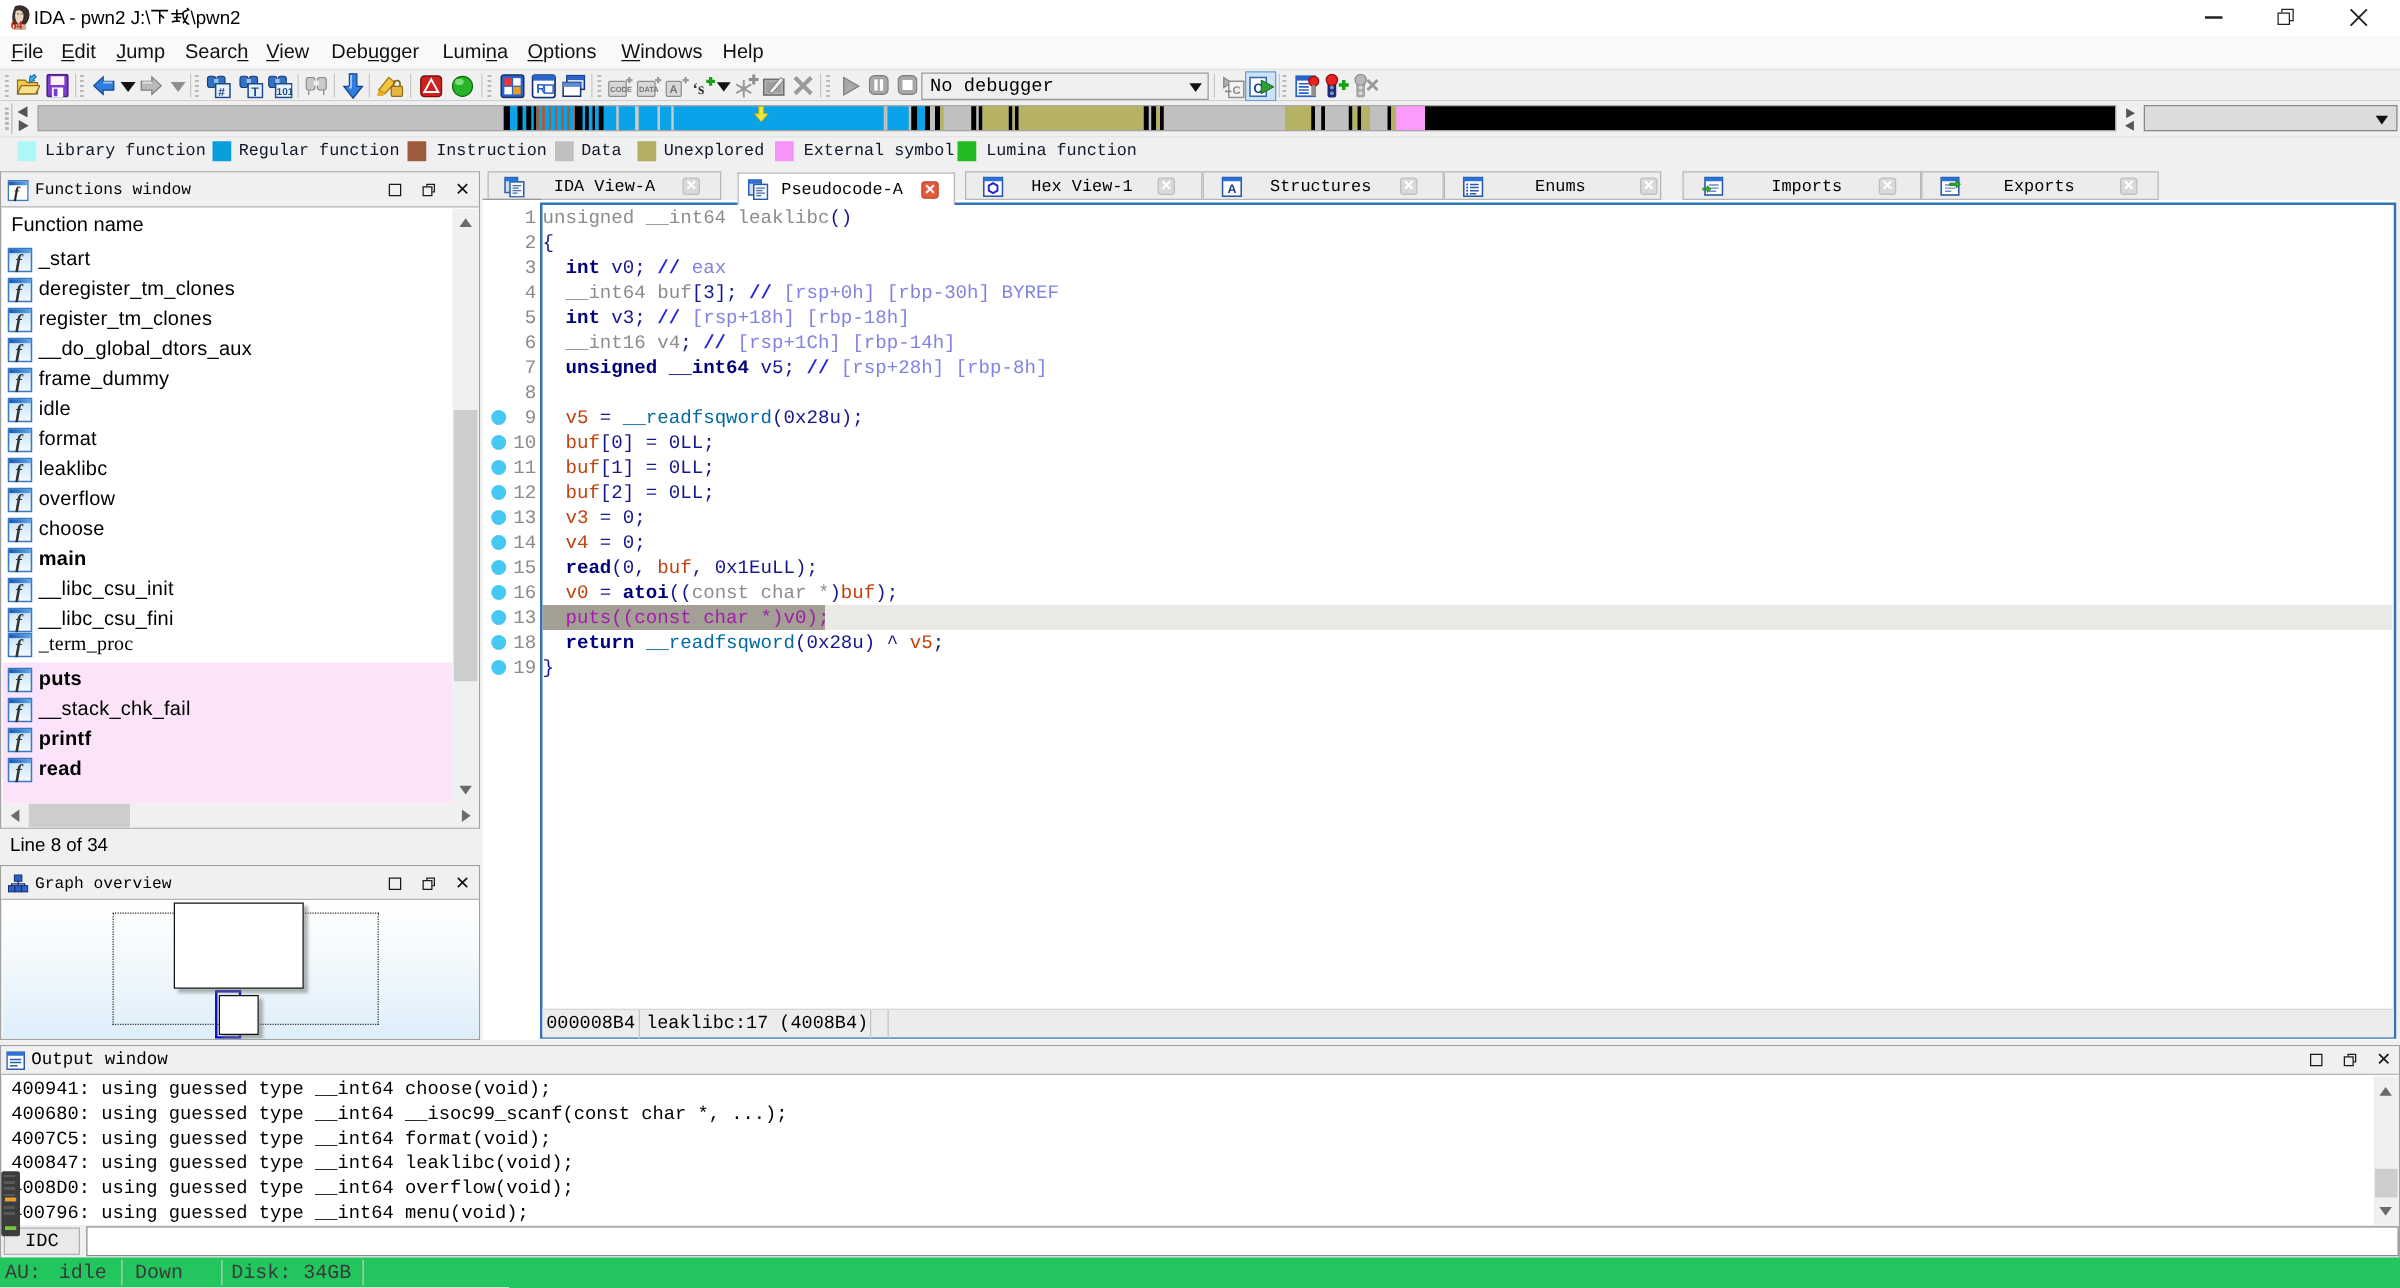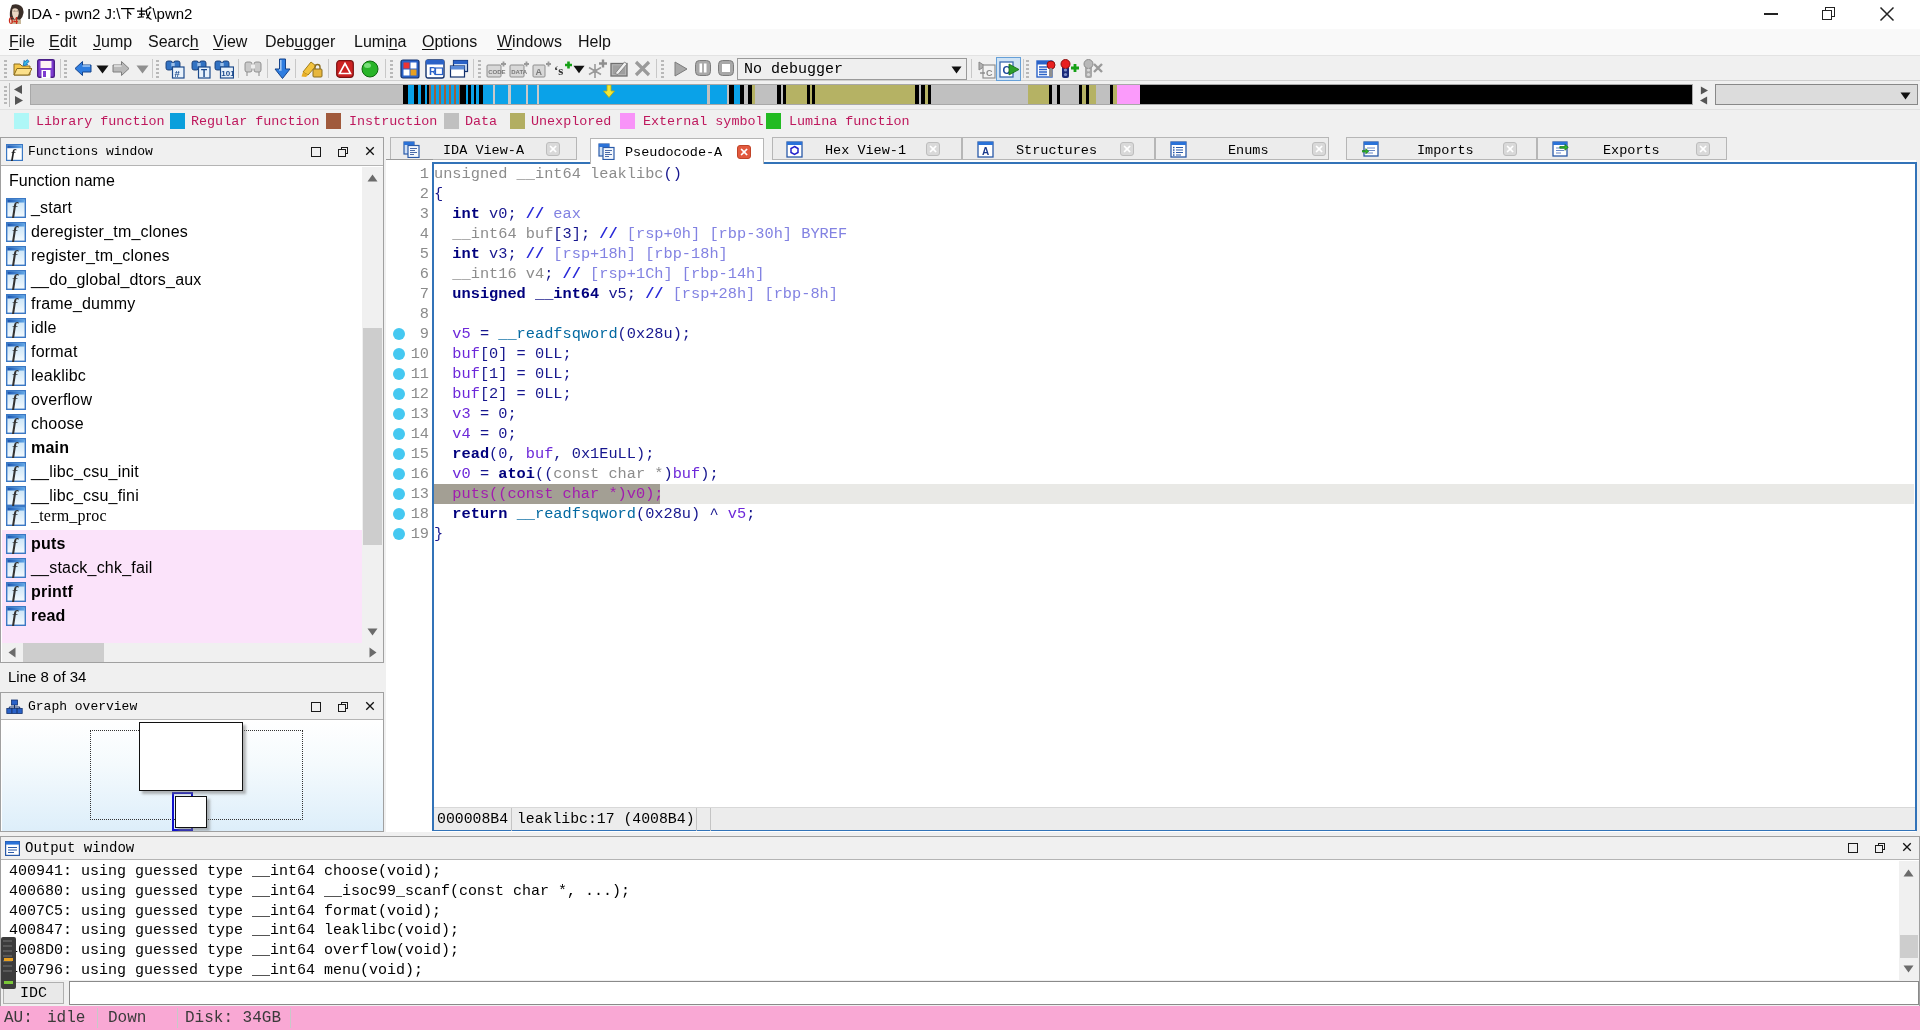--- a/index.html
+++ b/index.html
@@ -18,21 +18,21 @@
   .thandle { position:absolute; top:4px; width:3px; height:18px;
      background-image:repeating-linear-gradient(180deg,#b8b8b8 0 2px,transparent 2px 4px); }
   .ticon { position:absolute; }
   
   #navrow { left:0; top:81px; width:1920px; height:29px; background:#f0f0f0; border-bottom:1px solid #e0e0e0;}
   #navband { position:absolute; left:30px; top:3px; width:1663px; height:21px; background:#c0c0c0; border:1px solid #a8a8a8; }
   .nseg { position:absolute; top:0; height:19px; }
   
   #legend { left:0; top:110px; width:1920px; height:23px; background:#f0f0f0; font-size:13.4px; }
   .lsq { position:absolute; top:3px; width:15px; height:16px; }
-  .ltx { position:absolute; top:4px; color:#be185d; font-family:"Liberation Mono",monospace; }
+  .ltx { position:absolute; top:4px; color:#0f172a; font-family:"Liberation Mono",monospace; }
   
   .panel { position:absolute; background:#fff; border:1px solid #a0a0a0; }
   .ptitle { position:absolute; left:0; top:0; right:0; height:28px; background:#f0f0f0; border-bottom:1px solid #b4b4b4; }
   .ptext { position:absolute; left:27px; top:6px; font-family:"Liberation Mono",monospace; font-size:13px; color:#000; }
   .pbtn { position:absolute; top:9px; width:10px; height:10px; }
   .bmax { border:1.5px solid #1a1a1a; }
   .bfloat-b { position:absolute; left:0; top:2px; width:8px; height:8px; border:1.2px solid #1a1a1a; background:#f0f0f0;}
   .bfloat-t { position:absolute; left:3px; top:0px; width:7px; height:7px; border:1.2px solid #1a1a1a; }
   
   .frow { position:absolute; left:1px; width:360px; height:24px; font-size:16px; letter-spacing:0.2px; color:#000; }
@@ -45,21 +45,21 @@
   .tab { position:absolute; top:1px; height:23px; background:#ececec; border:1px solid #b6b6b6; }
   .tabtx { position:absolute; top:5px; font-family:"Liberation Mono",monospace; font-size:13.5px; color:#000; white-space:nowrap;}
   .tabx { position:absolute; top:4px; width:14px; height:14px; background:#d9d9d9; border:1px solid #bdbdbd; border-radius:3px; color:#fff; font-weight:bold; font-size:11px; text-align:center; line-height:12px; font-family:"Liberation Sans";}
   
   #code { font-family:"Liberation Mono",monospace; font-size:15.3px; line-height:20px; white-space:pre; }
   .cl { position:absolute; left:0; height:20px; }
   .num { position:absolute; width:43px; text-align:right; color:#8a8a8a; }
   .k  { color:#00007d; font-weight:bold; }
   .d  { color:#16168e; }
   .g  { color:#8c8c8c; }
-  .v  { color:#6d28d9; }
+  .v  { color:#c2410c; }
   .cc { color:#2727d8; font-weight:bold; }
   .cm { color:#8282e2; }
   .fi { color:#0369a1; }
   .bp { position:absolute; left:7px; width:12px; height:12px; border-radius:50%; background:#45c8f1; }
   .tico { position:absolute; top:3px; width:17px; height:17px; }
   
   #outtext { font-family:"Liberation Mono",monospace; font-size:15px; line-height:19.8px; color:#000; white-space:pre; }
 </style>
 </head>
 <body>
@@ -810,21 +810,21 @@
     <div class="abs" style="left:68px;top:1px;width:1850px;height:24px;background:#fff;border:1px solid #8a8a8a;"></div>
   </div>
 </div>
 
 <div class="abs" style="left:1px;top:937px;width:15px;height:52px;background:#3c3c3c;border-radius:2px;">
   <div class="abs" style="left:2px;top:3px;width:9px;height:34px;background-image:repeating-linear-gradient(180deg,#585858 0 2px,transparent 2px 5px);"></div>
   <div class="abs" style="left:3px;top:21px;width:9px;height:3px;background:#e8a020;"></div>
   <div class="abs" style="left:3px;top:44px;width:9px;height:3px;background:#7ac838;"></div>
 </div>
 
-<div class="abs mono" id="statusbar" style="left:0;top:1006px;width:1920px;height:24px;background:#f9a8d4;font-size:16px;color:#3a3a3a;">
+<div class="abs mono" id="statusbar" style="left:0;top:1006px;width:1920px;height:24px;background:#22c55e;font-size:16px;color:#3a3a3a;">
   <span class="abs" style="left:4px;top:3px;">AU:</span>
   <span class="abs" style="left:47px;top:3px;">idle</span>
   <div class="abs" style="left:97px;top:2px;width:1px;height:20px;background:#c8c8c8;"></div>
   <span class="abs" style="left:108px;top:3px;">Down</span>
   <div class="abs" style="left:177px;top:2px;width:1px;height:20px;background:#c8c8c8;"></div>
   <span class="abs" style="left:185px;top:3px;">Disk: 34GB</span>
   <div class="abs" style="left:290px;top:2px;width:1px;height:20px;background:#c8c8c8;"></div>
 </div>
 
 </body></html>

